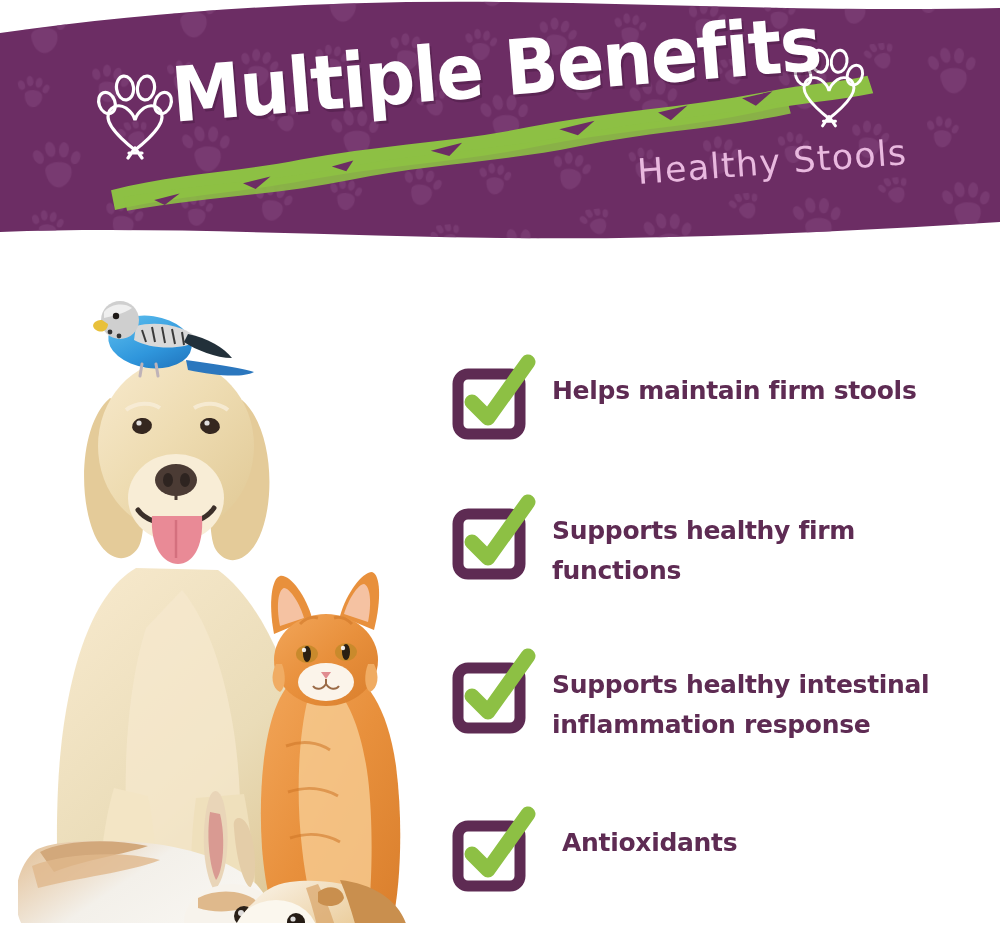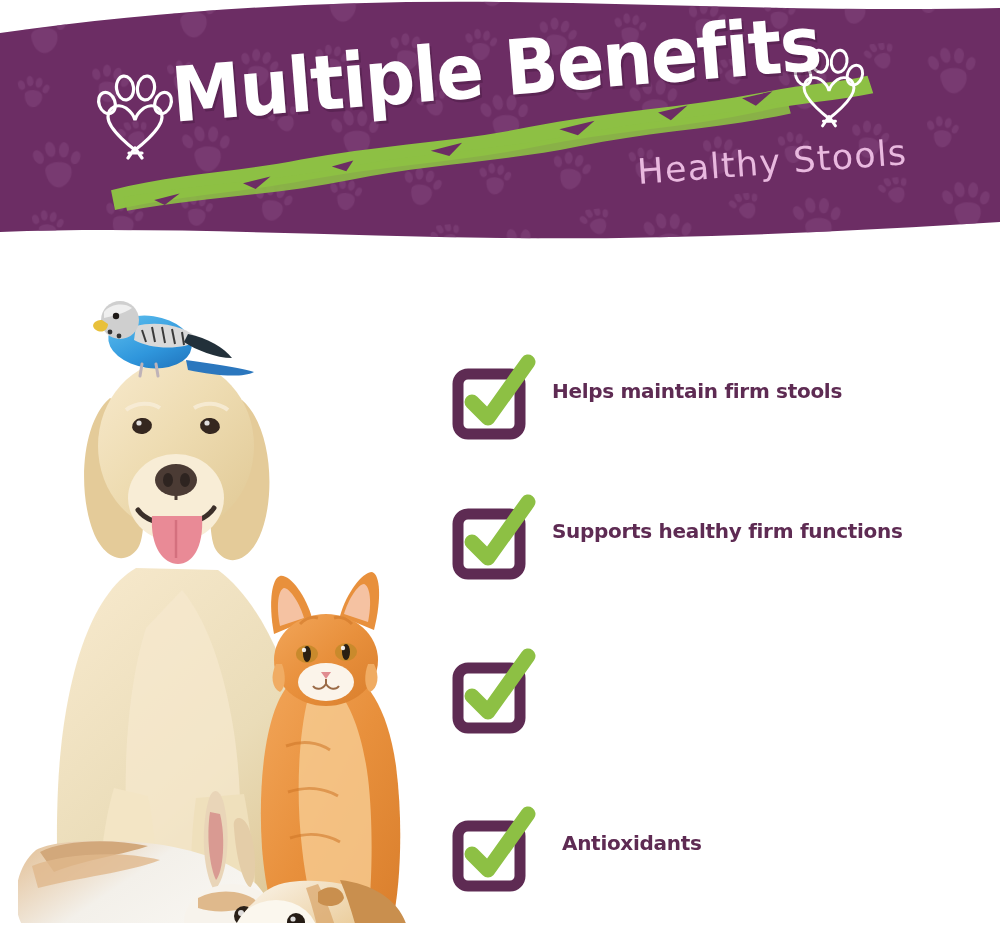--- a/index.html
+++ b/index.html
@@ -110,21 +110,21 @@
     height: 86px;
     position: relative;
     margin-right: 14px;
     margin-top: 0px;
   }
 
   .benefit-label {
     color: #5E2B53;
     font-family: "DejaVu Sans", sans-serif;
     font-weight: bold;
-    font-size: 20px;
+    font-size: 25px;
     line-height: 40px;
     letter-spacing: -0.3px;
     padding-top: 17px;
     max-width: 440px;
   }
   .benefit-row.r3 .benefit-label { padding-left: 10px; }
 </style>
 </head>
 <body>
 
@@ -473,20 +473,21 @@
       <div class="benefit-label">Supports healthy firm functions</div>
     </div>
 
     <div class="benefit-row r2">
       <div class="check-box">
         <svg width="86" height="86" viewBox="0 0 86 86">
           <rect x="6" y="20" width="62" height="60" rx="10" ry="10" fill="none" stroke="#5E2B53" stroke-width="11"></rect>
           <path d="M20,48 L36,64 L76,8" fill="none" stroke="#8DC044" stroke-width="15" stroke-linecap="round" stroke-linejoin="round"></path>
         </svg>
       </div>
+      <div class="benefit-label">Supports healthy intestinal inflammation response</div>
     </div>
 
     <div class="benefit-row r3">
       <div class="check-box">
         <svg width="86" height="86" viewBox="0 0 86 86">
           <rect x="6" y="20" width="62" height="60" rx="10" ry="10" fill="none" stroke="#5E2B53" stroke-width="11"></rect>
           <path d="M20,48 L36,64 L76,8" fill="none" stroke="#8DC044" stroke-width="15" stroke-linecap="round" stroke-linejoin="round"></path>
         </svg>
       </div>
       <div class="benefit-label">Antioxidants</div>

